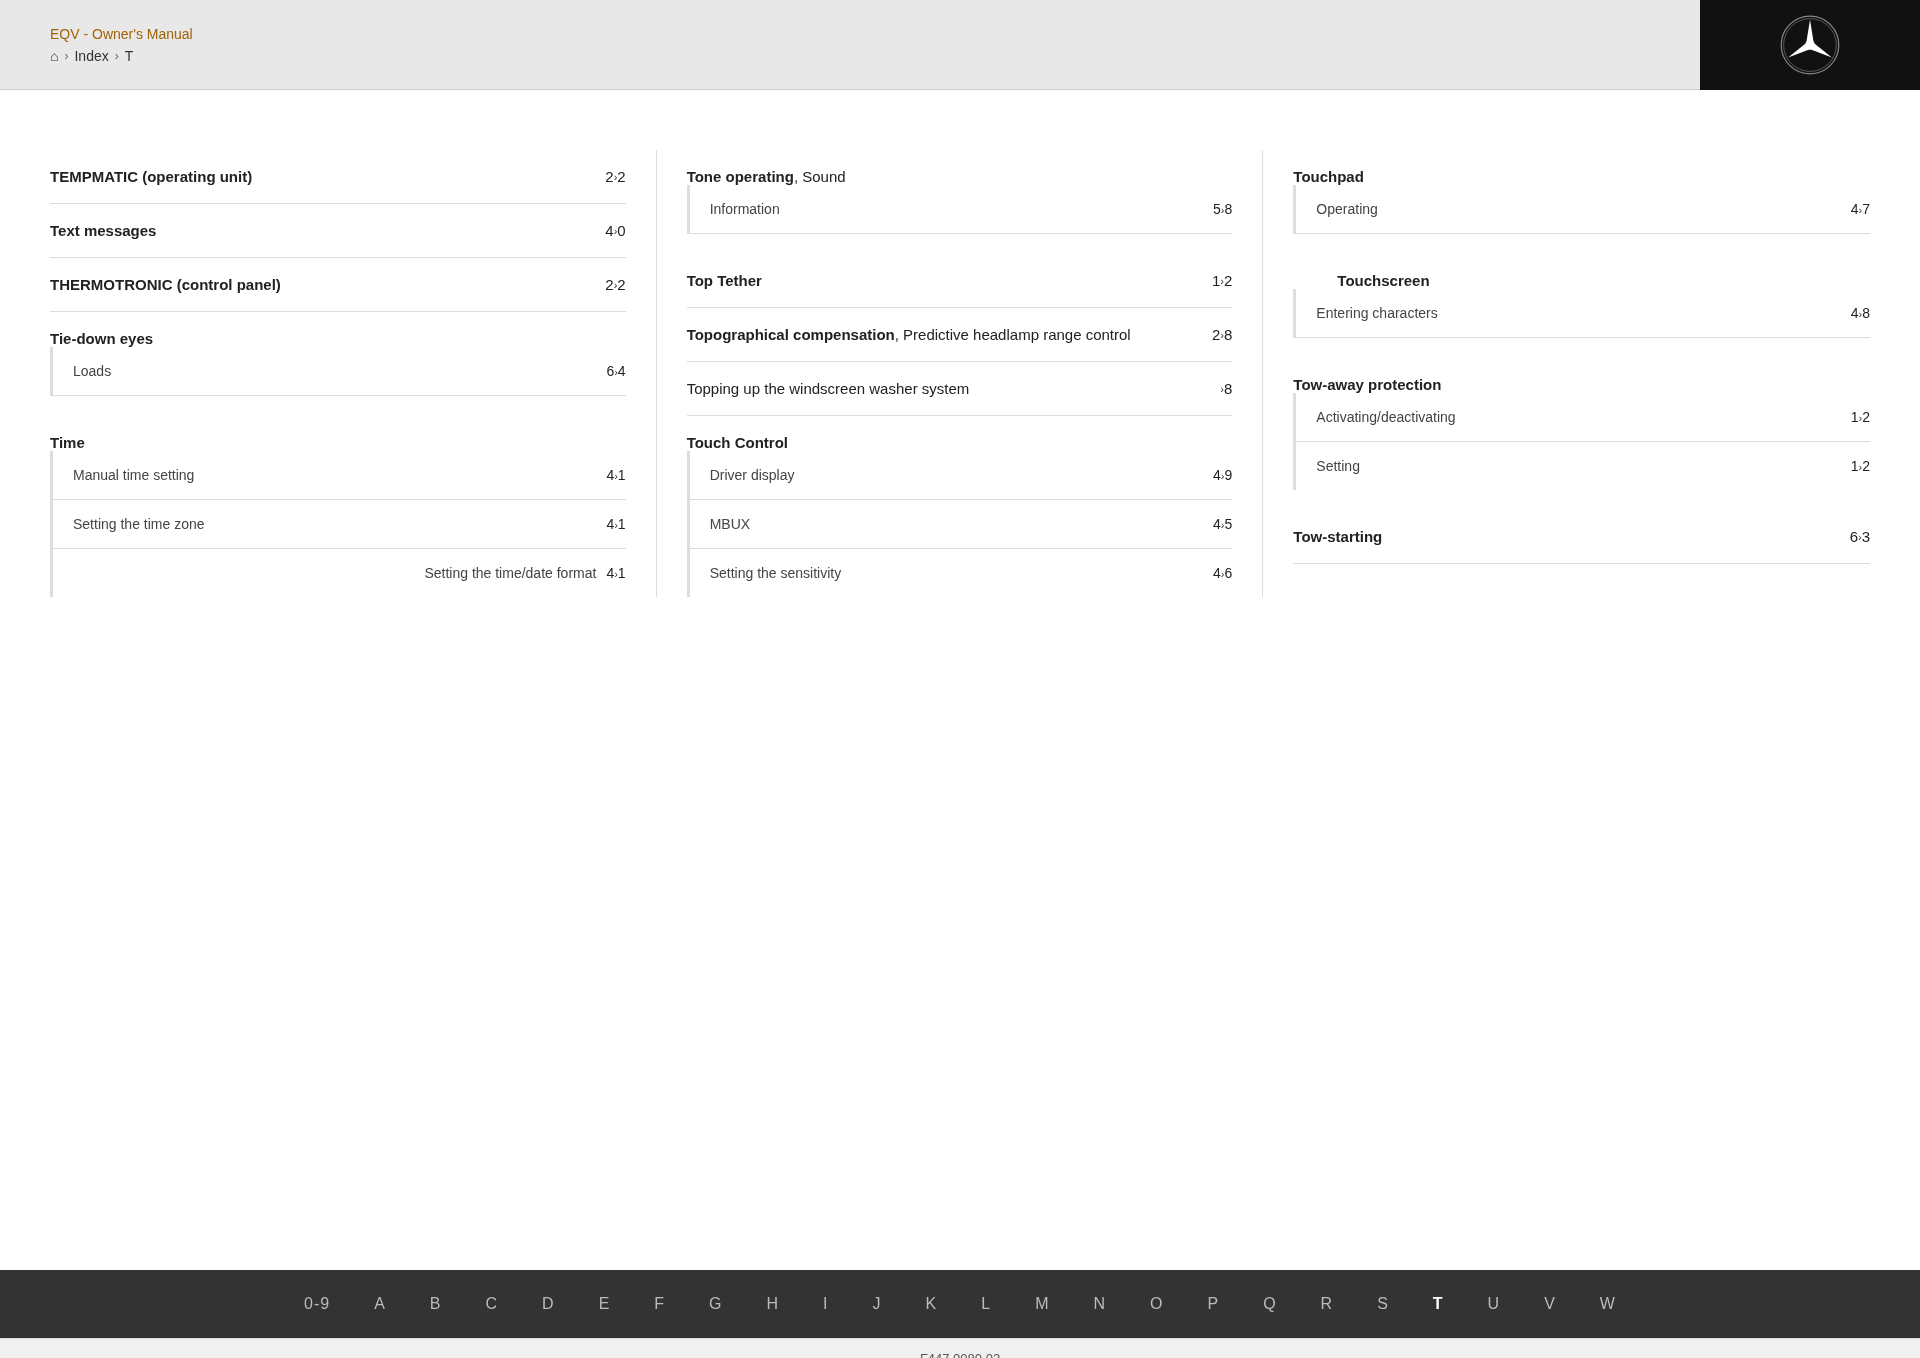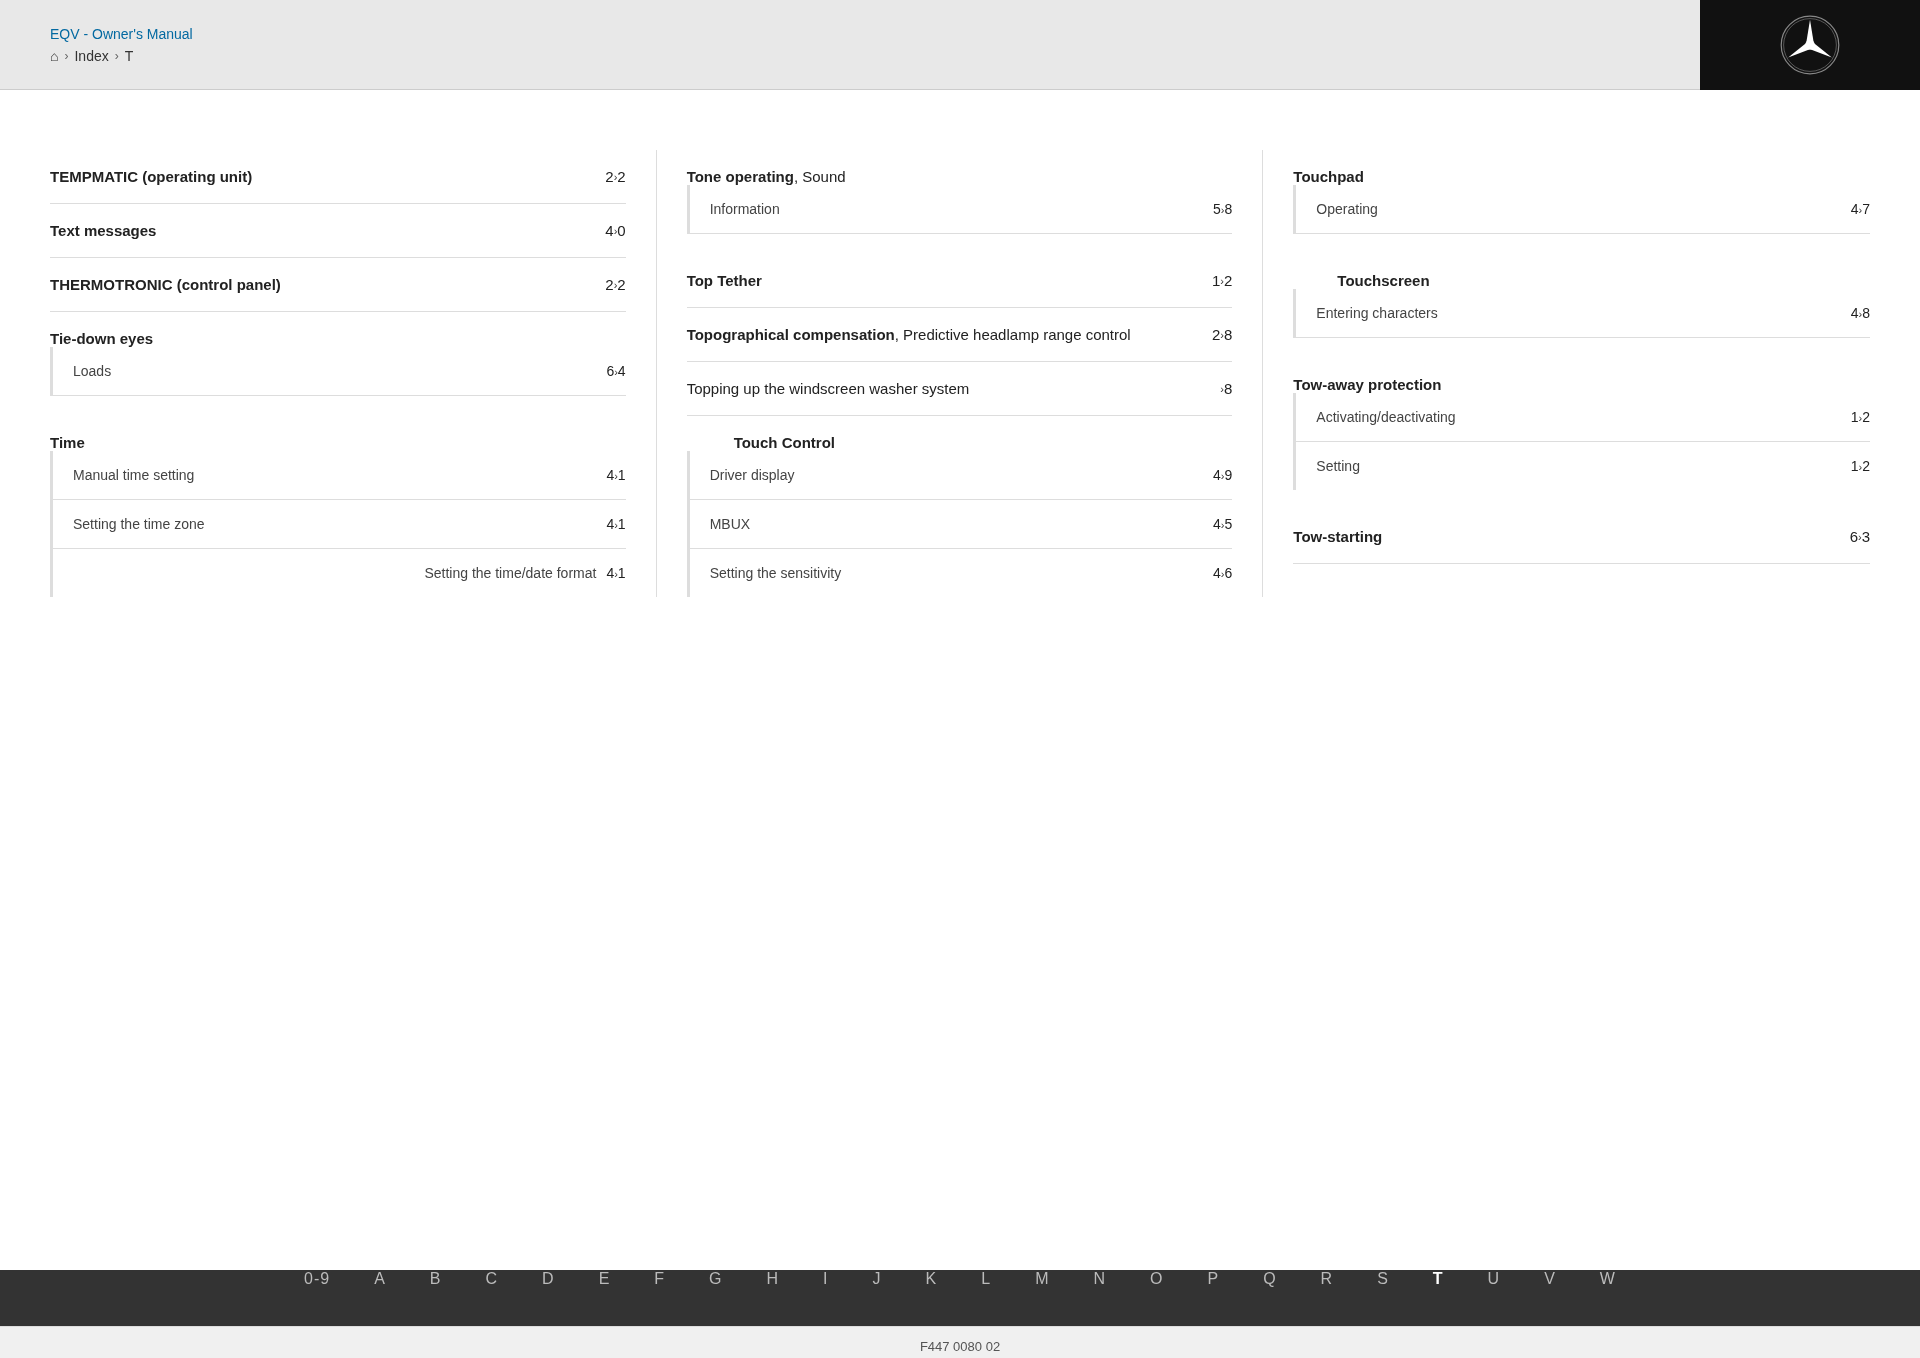--- a/index.html
+++ b/index.html
@@ -20,21 +20,21 @@
       justify-content: space-between;
       padding: 0;
       height: 90px;
       border-bottom: 1px solid #ccc;
     }
     .header-left {
       padding: 12px 50px;
     }
     .header-title {
       font-size: 14px;
-      color: #0369a1;
+      color: #a16207;
       margin-bottom: 6px;
     }
     .breadcrumb {
       display: flex;
       align-items: center;
       gap: 6px;
       font-size: 14px;
       color: #333;
     }
     .breadcrumb-sep {
@@ -129,23 +129,23 @@
       padding-right: 10px;
     }
     .sub-entry-page {
       font-size: 14px;
       white-space: nowrap;
     }
 
     
     .alphabet-bar {
       background: #333;
-      height: 56px;
-      display: flex;
-      align-items: flex-start;
+      height: 68px;
+      display: flex;
+      align-items: center;
       justify-content: center;
       gap: 0;
     }
     .alpha-item {
       color: #bbb;
       font-size: 16px;
       padding: 0 22px;
       cursor: pointer;
       font-weight: normal;
       letter-spacing: 1px;
@@ -271,21 +271,21 @@
       <div class="entry">
         <span class="entry-label"><strong>Topographical compensation</strong>, Predictive headlamp range control</span>
         <span class="entry-page">2<span class="page-arrow">›</span>8</span>
       </div>
 
       <div class="entry">
         <span class="entry-label">Topping up the windscreen washer system</span>
         <span class="entry-page"><span class="page-arrow">›</span>8</span>
       </div>
 
-      <div class="entry" style="border-bottom:none; padding-bottom:0;margin-left:47px;">
+      <div class="entry" style="border-bottom:none; padding-bottom:0;">
         <span class="entry-label bold">Touch Control</span>
       </div>
       <div class="sub-entries">
         <div class="sub-entry">
           <span class="sub-entry-label">Driver display</span>
           <span class="sub-entry-page">4<span class="page-arrow">›</span>9</span>
         </div>
         <div class="sub-entry">
           <span class="sub-entry-label">MBUX</span>
           <span class="sub-entry-page">4<span class="page-arrow">›</span>5</span>

